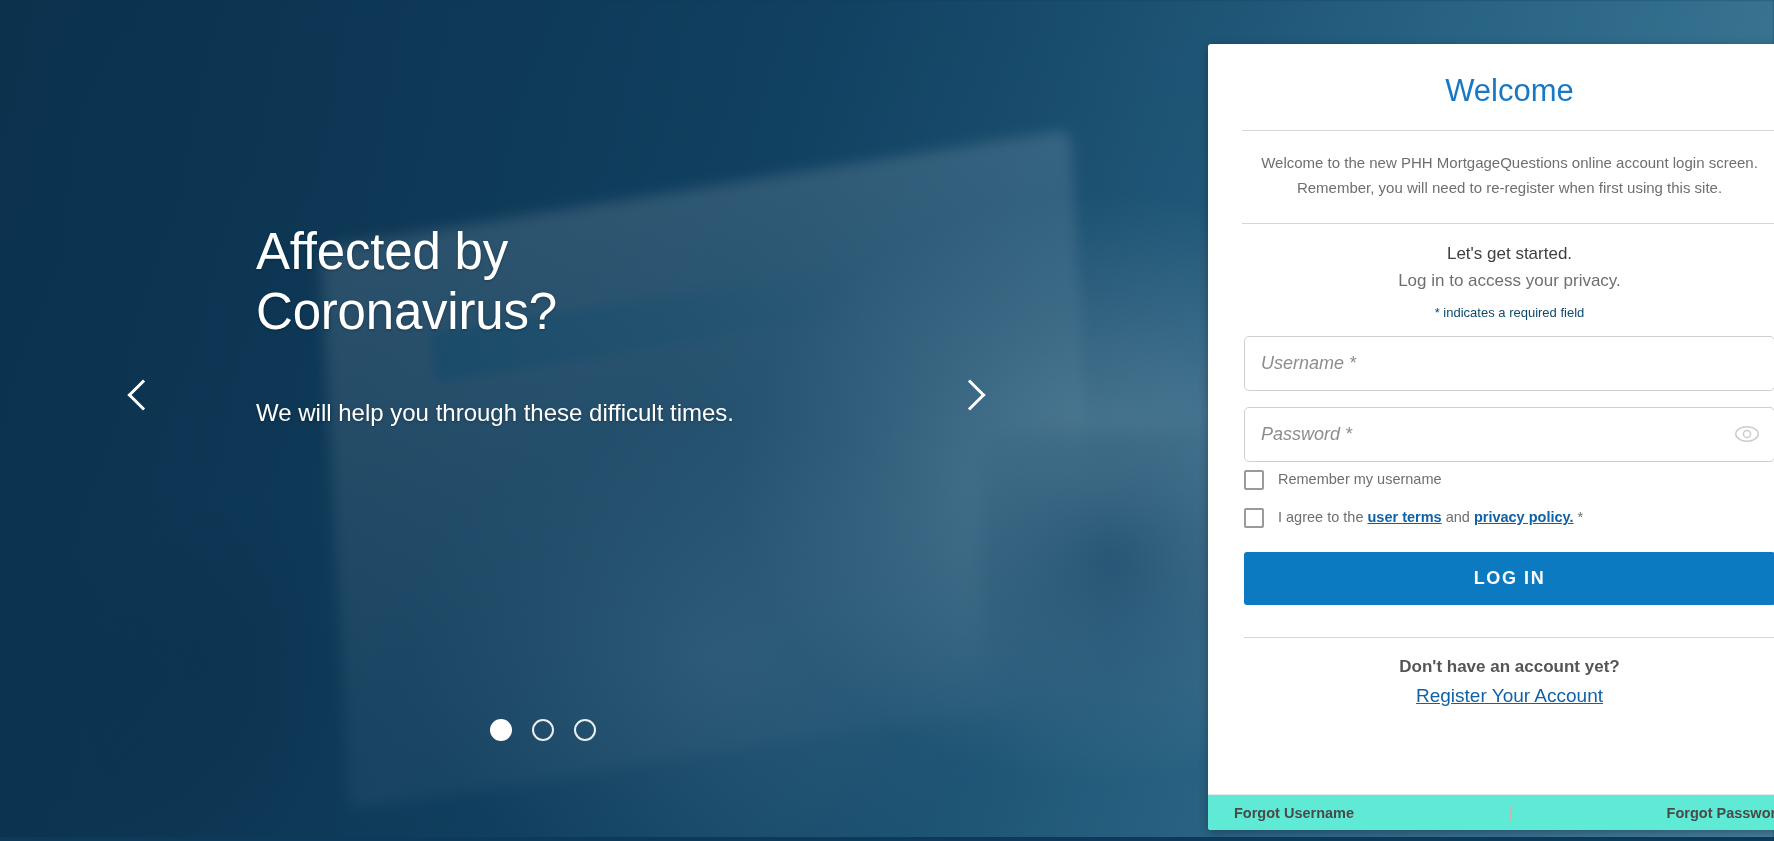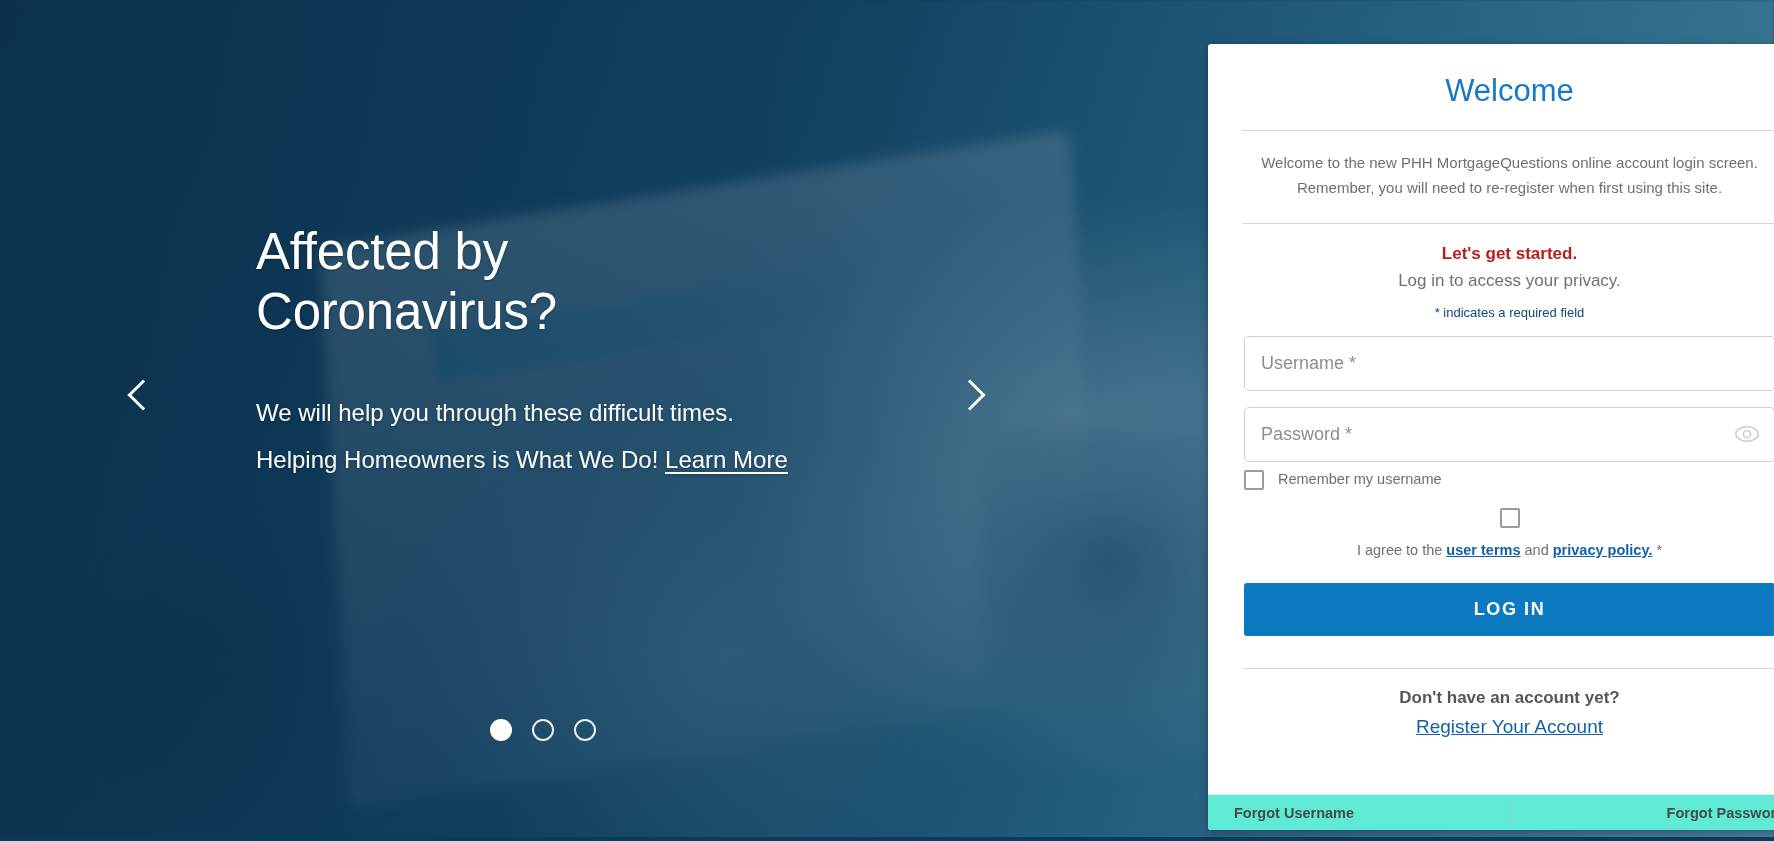--- a/index.html
+++ b/index.html
@@ -178,22 +178,22 @@
   }
   .welcome-text {
     text-align: center;
     color: #6f6f6f;
     font-size: 15px;
     line-height: 1.65;
     padding: 20px 12px 22px;
   }
   .started {
     text-align: center;
-    color: #b91c1c;
-    font-weight: bold;
+    color: #404040;
+    font-weight: normal;
     font-size: 17px;
     padding-top: 20px;
   }
   .login-to {
     text-align: center;
     color: #6f6f6f;
     font-size: 17px;
     padding-top: 7px;
   }
   .required-note {
@@ -211,20 +211,21 @@
     width: 100%;
     height: 55px;
     border: 1px solid #cfcfcf;
     border-radius: 5px;
     padding: 0 16px;
     font-size: 18px;
     color: #333333;
     font-family: "Liberation Sans", sans-serif;
     background: #ffffff;
     outline: none;
+    font-style: italic;
   }
   .field input::placeholder { color: #8d8d8d; }
   .eye-btn {
     position: absolute;
     right: 12px;
     top: 50%;
     transform: translateY(-50%);
     width: 32px; height: 32px;
     display: flex;
     align-items: center;
@@ -234,21 +235,21 @@
     cursor: pointer;
     padding: 0;
   }
 
   .check-row {
     display: flex;
     align-items: center;
     gap: 14px;
     margin-top: 8px;
   }
-  .check-row.second { margin-top: 18px; flex-direction: column; }
+  .check-row.second { margin-top: 18px; }
   .cbox {
     width: 20px; height: 20px;
     border: 2px solid #9a9a9a;
     border-radius: 2px;
     background: #fff;
     flex: 0 0 auto;
     cursor: pointer;
   }
   .check-label {
     color: #6f6f6f;
@@ -343,23 +344,20 @@
     <div class="hero-shape-b"></div>
     <div class="hero-shape-c"></div>
     <div class="hero-shape-d"></div>
     <div class="hero-tint"></div>
 
     <div class="hero-copy">
       <div class="hero-title">Affected by
 Coronavirus?</div>
       <div class="hero-sub">
         <div>We will help you through these difficult times.</div>
-        <div>
-          <span>Helping Homeowners is What We Do! </span><a href="#">Learn More</a>
-        </div>
       </div>
     </div>
 
     <div class="car-arrow prev">
       <span class="chev left"></span>
     </div>
     <div class="car-arrow next">
       <span class="chev right"></span>
     </div>
 

